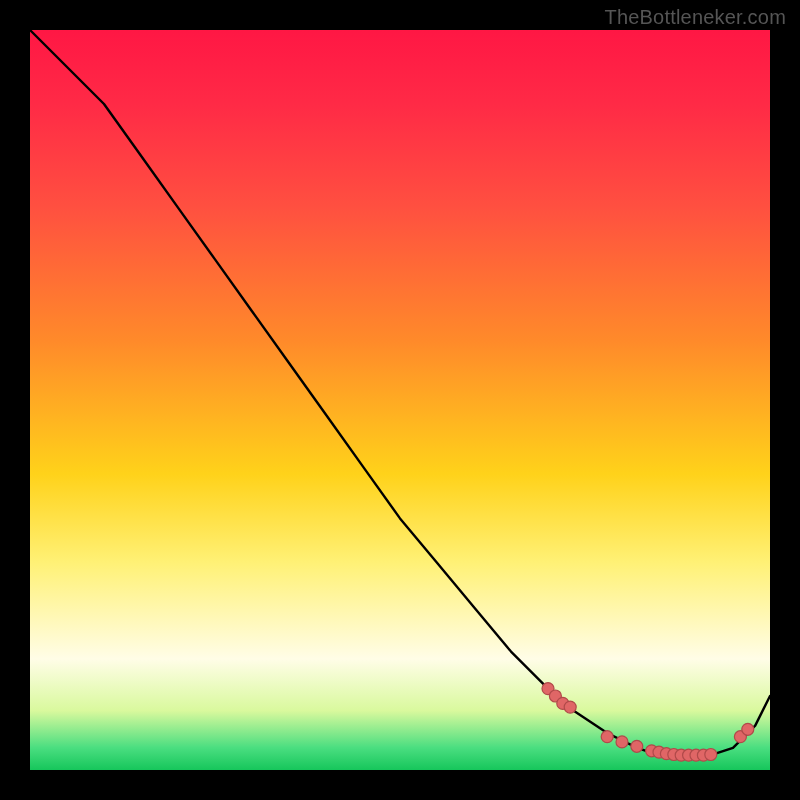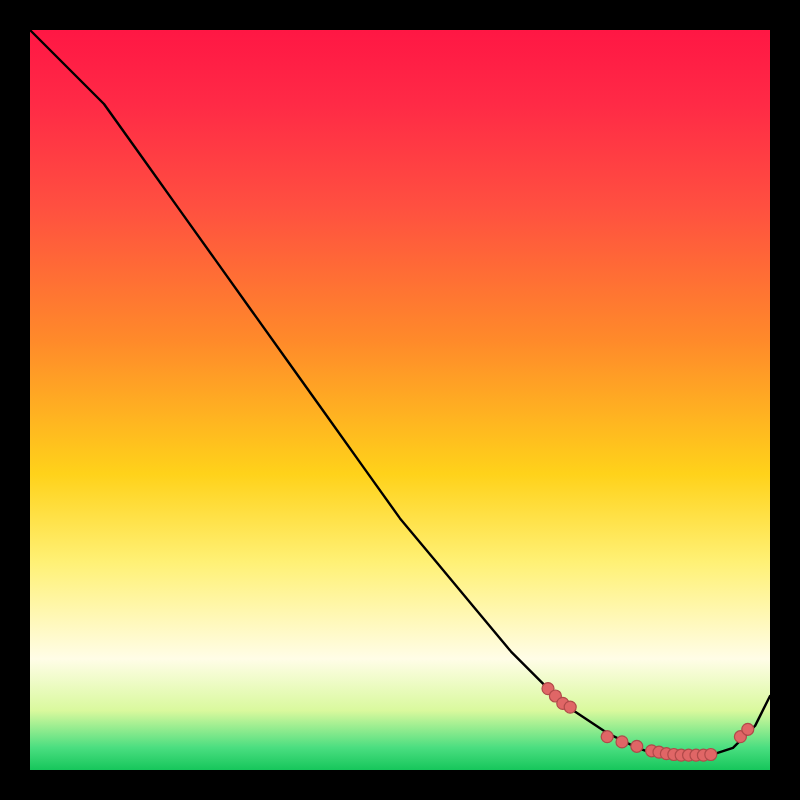--- a/index.html
+++ b/index.html
@@ -65,20 +65,21 @@
   .dot {
     fill: #e06666;
     stroke: #b04a4a;
     stroke-width: 1.2;
   }
 </style>
 </head>
 <body>
 
 <div class="stage">
+  <div class="watermark">TheBottleneker.com</div>
   <div class="plot">
     <svg class="overlay" viewBox="0 0 740 740">
       <path id="curve-path" class="curve" d="M0.0 0.0 L37.0 37.0 L74.0 74.0 L111.0 125.8 L148.0 177.6 L185.0 229.4 L222.0 281.2 L259.0 333.0 L296.0 384.8 L333.0 436.6 L370.0 488.4 L407.0 532.8 L444.0 577.2 L481.0 621.6 L518.0 658.6 L532.8 673.4 L555.0 688.2 L577.2 703.0 L592.0 710.4 L606.8 717.8 L629.0 725.2 L651.2 725.2 L666.0 725.2 L680.8 725.2 L703.0 717.8 L725.2 695.6 L740.0 666.0"></path>
       <g id="dots-group">
           <circle cx="518.0" cy="658.6" r="6" class="dot"></circle>
           <circle cx="525.4" cy="666.0" r="6" class="dot"></circle>
           <circle cx="532.8" cy="673.4" r="6" class="dot"></circle>
           <circle cx="540.2" cy="677.1" r="6" class="dot"></circle>
           <circle cx="577.2" cy="706.7" r="6" class="dot"></circle>
           <circle cx="592.0" cy="711.9" r="6" class="dot"></circle>

